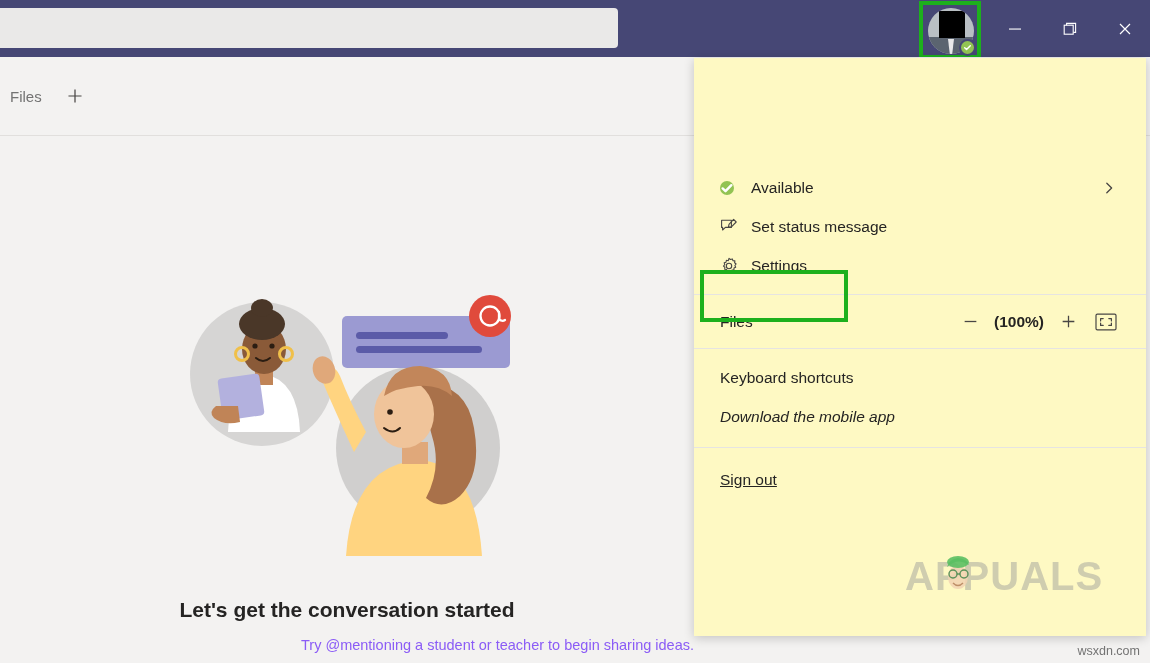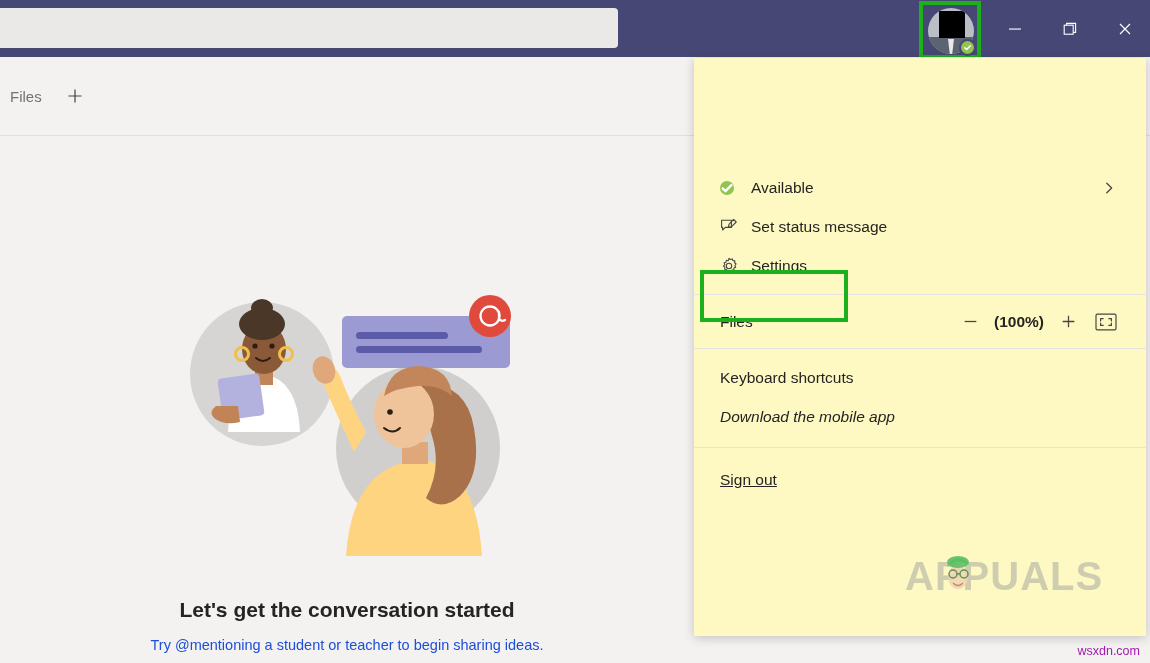--- a/index.html
+++ b/index.html
@@ -87,21 +87,21 @@
   }
   .illustration {
     position: absolute; left: 150px; top: 130px; width: 420px; height: 290px;
   }
   .headline {
     position: absolute; left: 0; top: 462px; width: 694px;
     text-align: center; font-size: 21px; font-weight: bold; color: #252423;
   }
   .subline {
     position: absolute; left: 0; top: 501px; width: 694px;
-    text-align: center; font-size: 14.5px; color: #1d4ed8;
+    text-align: right; font-size: 14.5px; color: #8b5cf6;
   }
 
   
   .menu {
     position: absolute; left: 694px; top: 58px; width: 452px; height: 578px;
     background: #fef9c3;
     box-shadow: 0 2px 10px rgba(0,0,0,0.20);
   }
   .menu-head { height: 102px; }
   .menu-item {
@@ -160,21 +160,21 @@
   }
   .wm-text {
     font-size: 40px; font-weight: bold; letter-spacing: 1px;
     color: rgba(150,150,150,0.45);
   }
   .wm-mascot {
     position: absolute; left: 38px; top: 1px; width: 30px; height: 42px;
   }
   .site-credit {
     position: absolute; right: 10px; bottom: 5px;
-    font-size: 12.5px; color: #a21caf;
+    font-size: 12.5px; color: #737373;
   }
 </style>
 </head>
 <body>
 
 <div id="root">
 
   <div class="titlebar">
 
     <div class="search-box">

